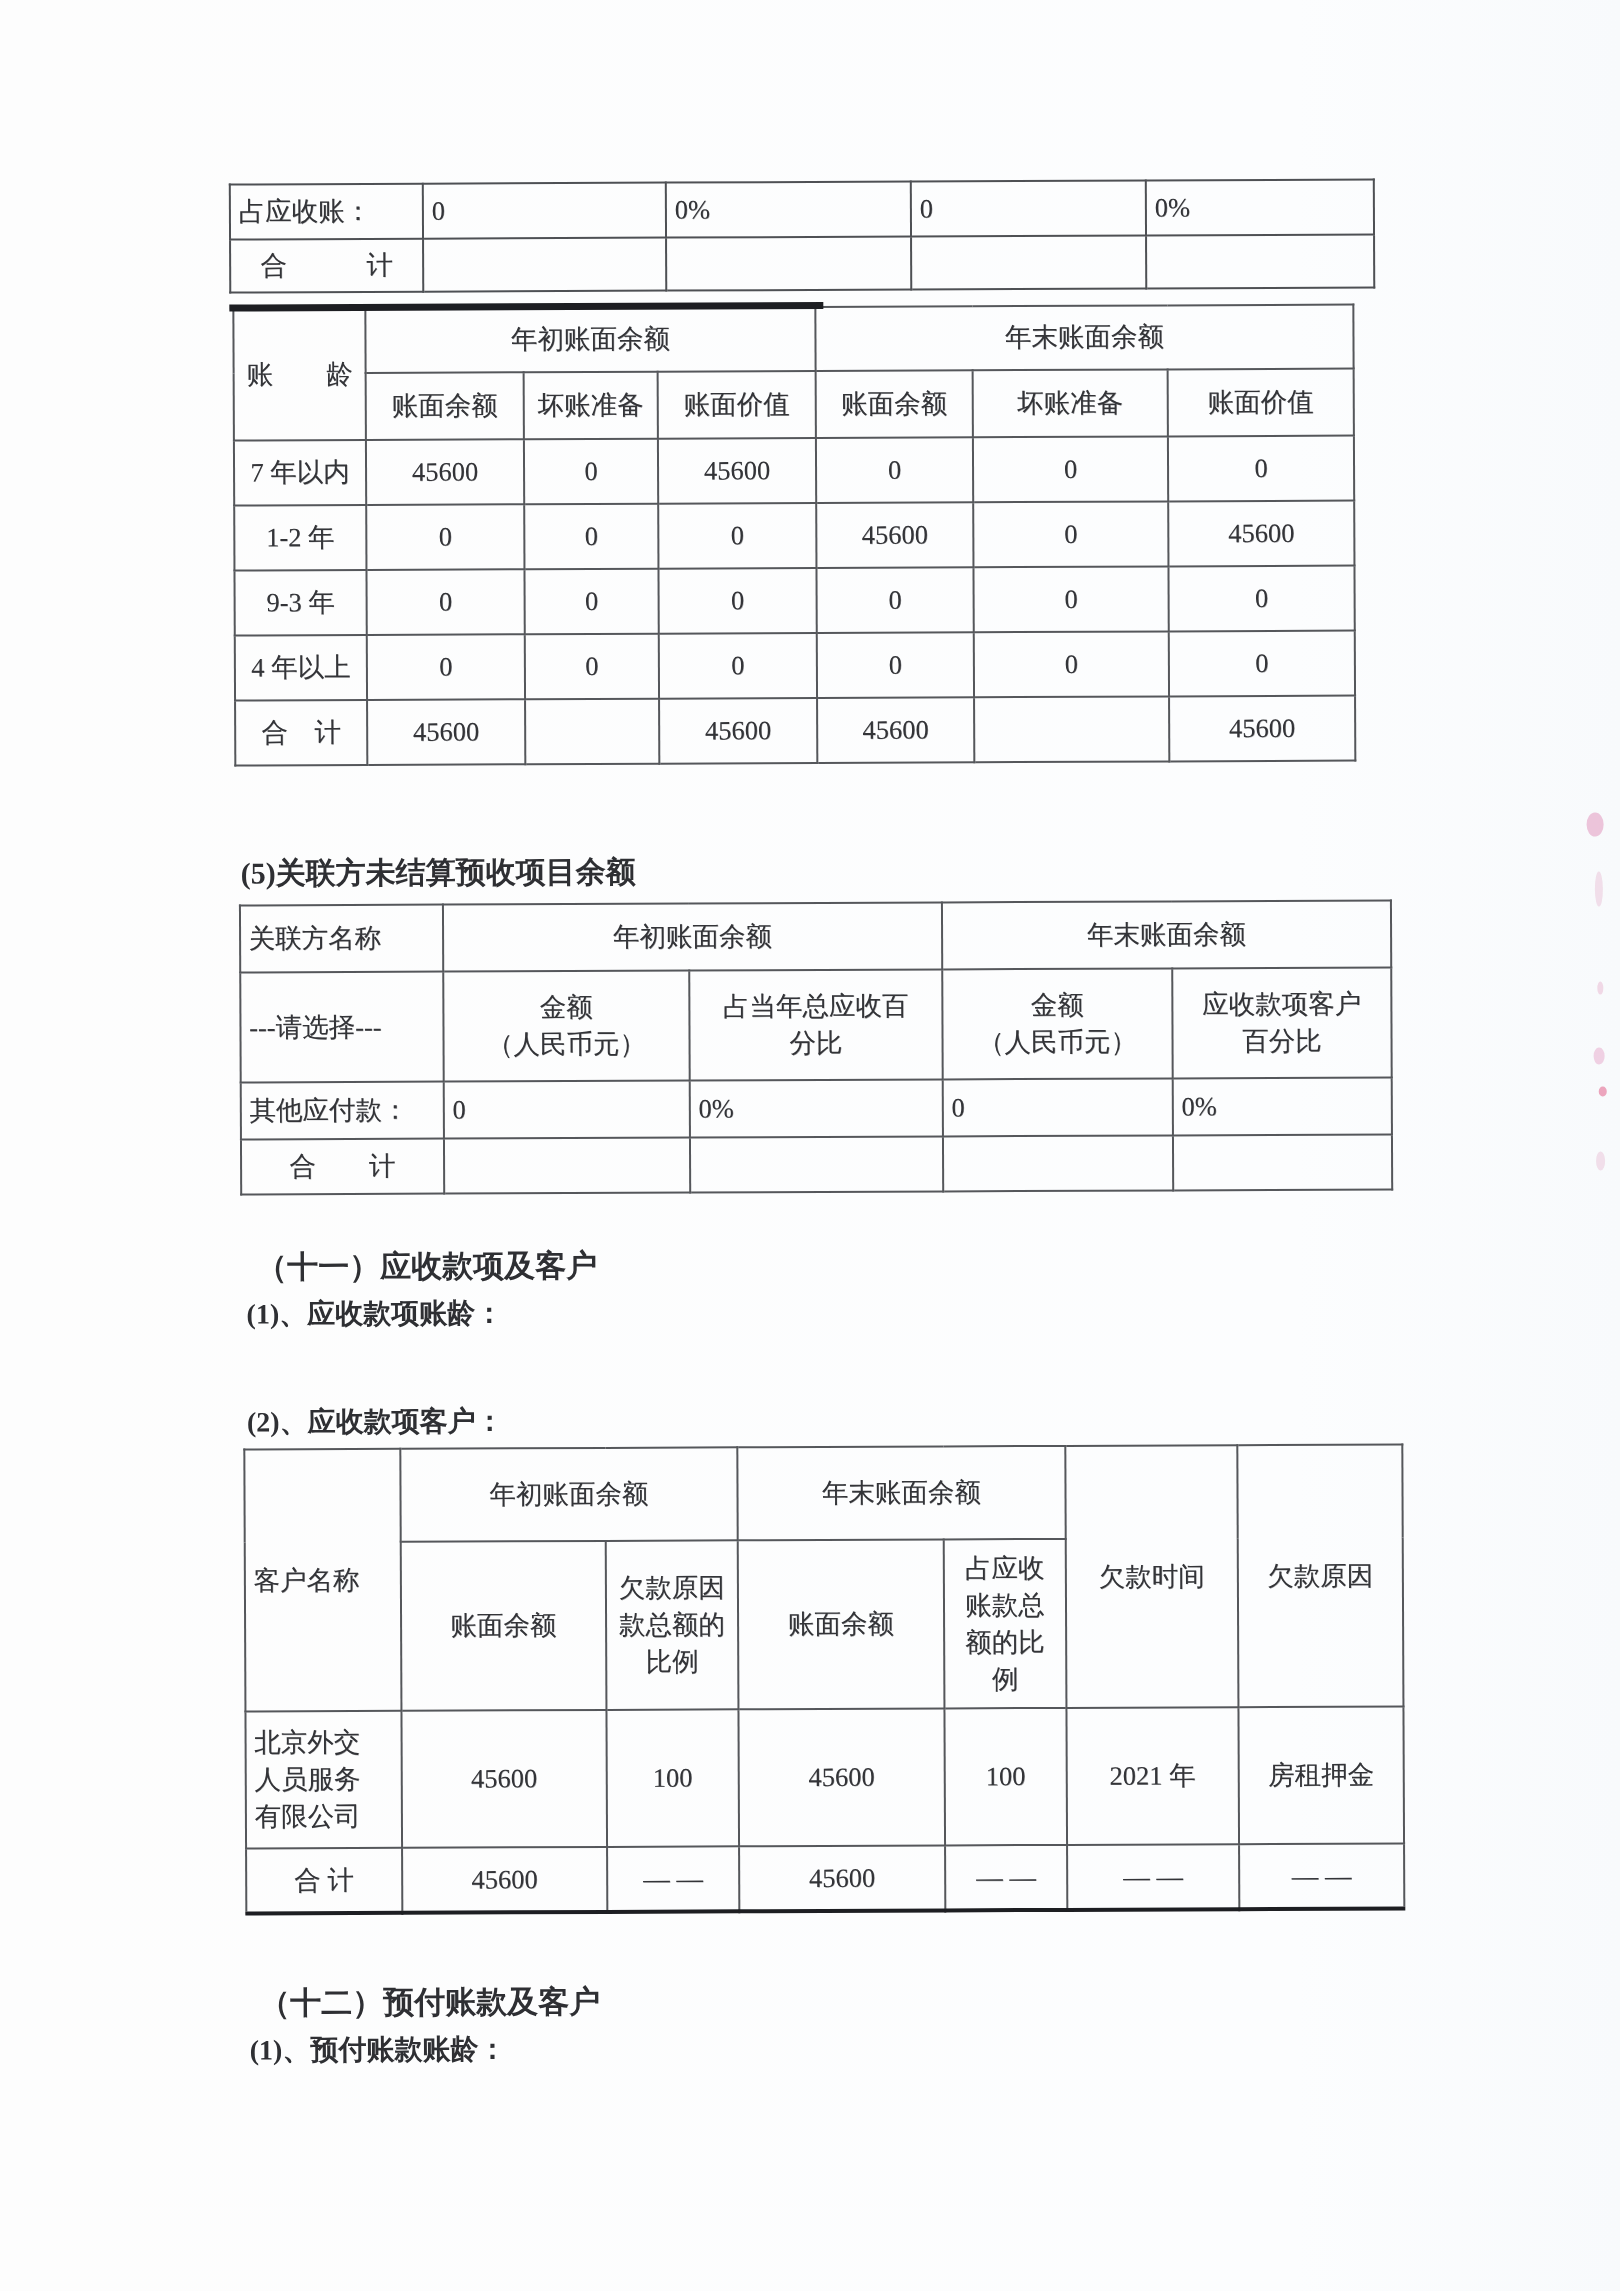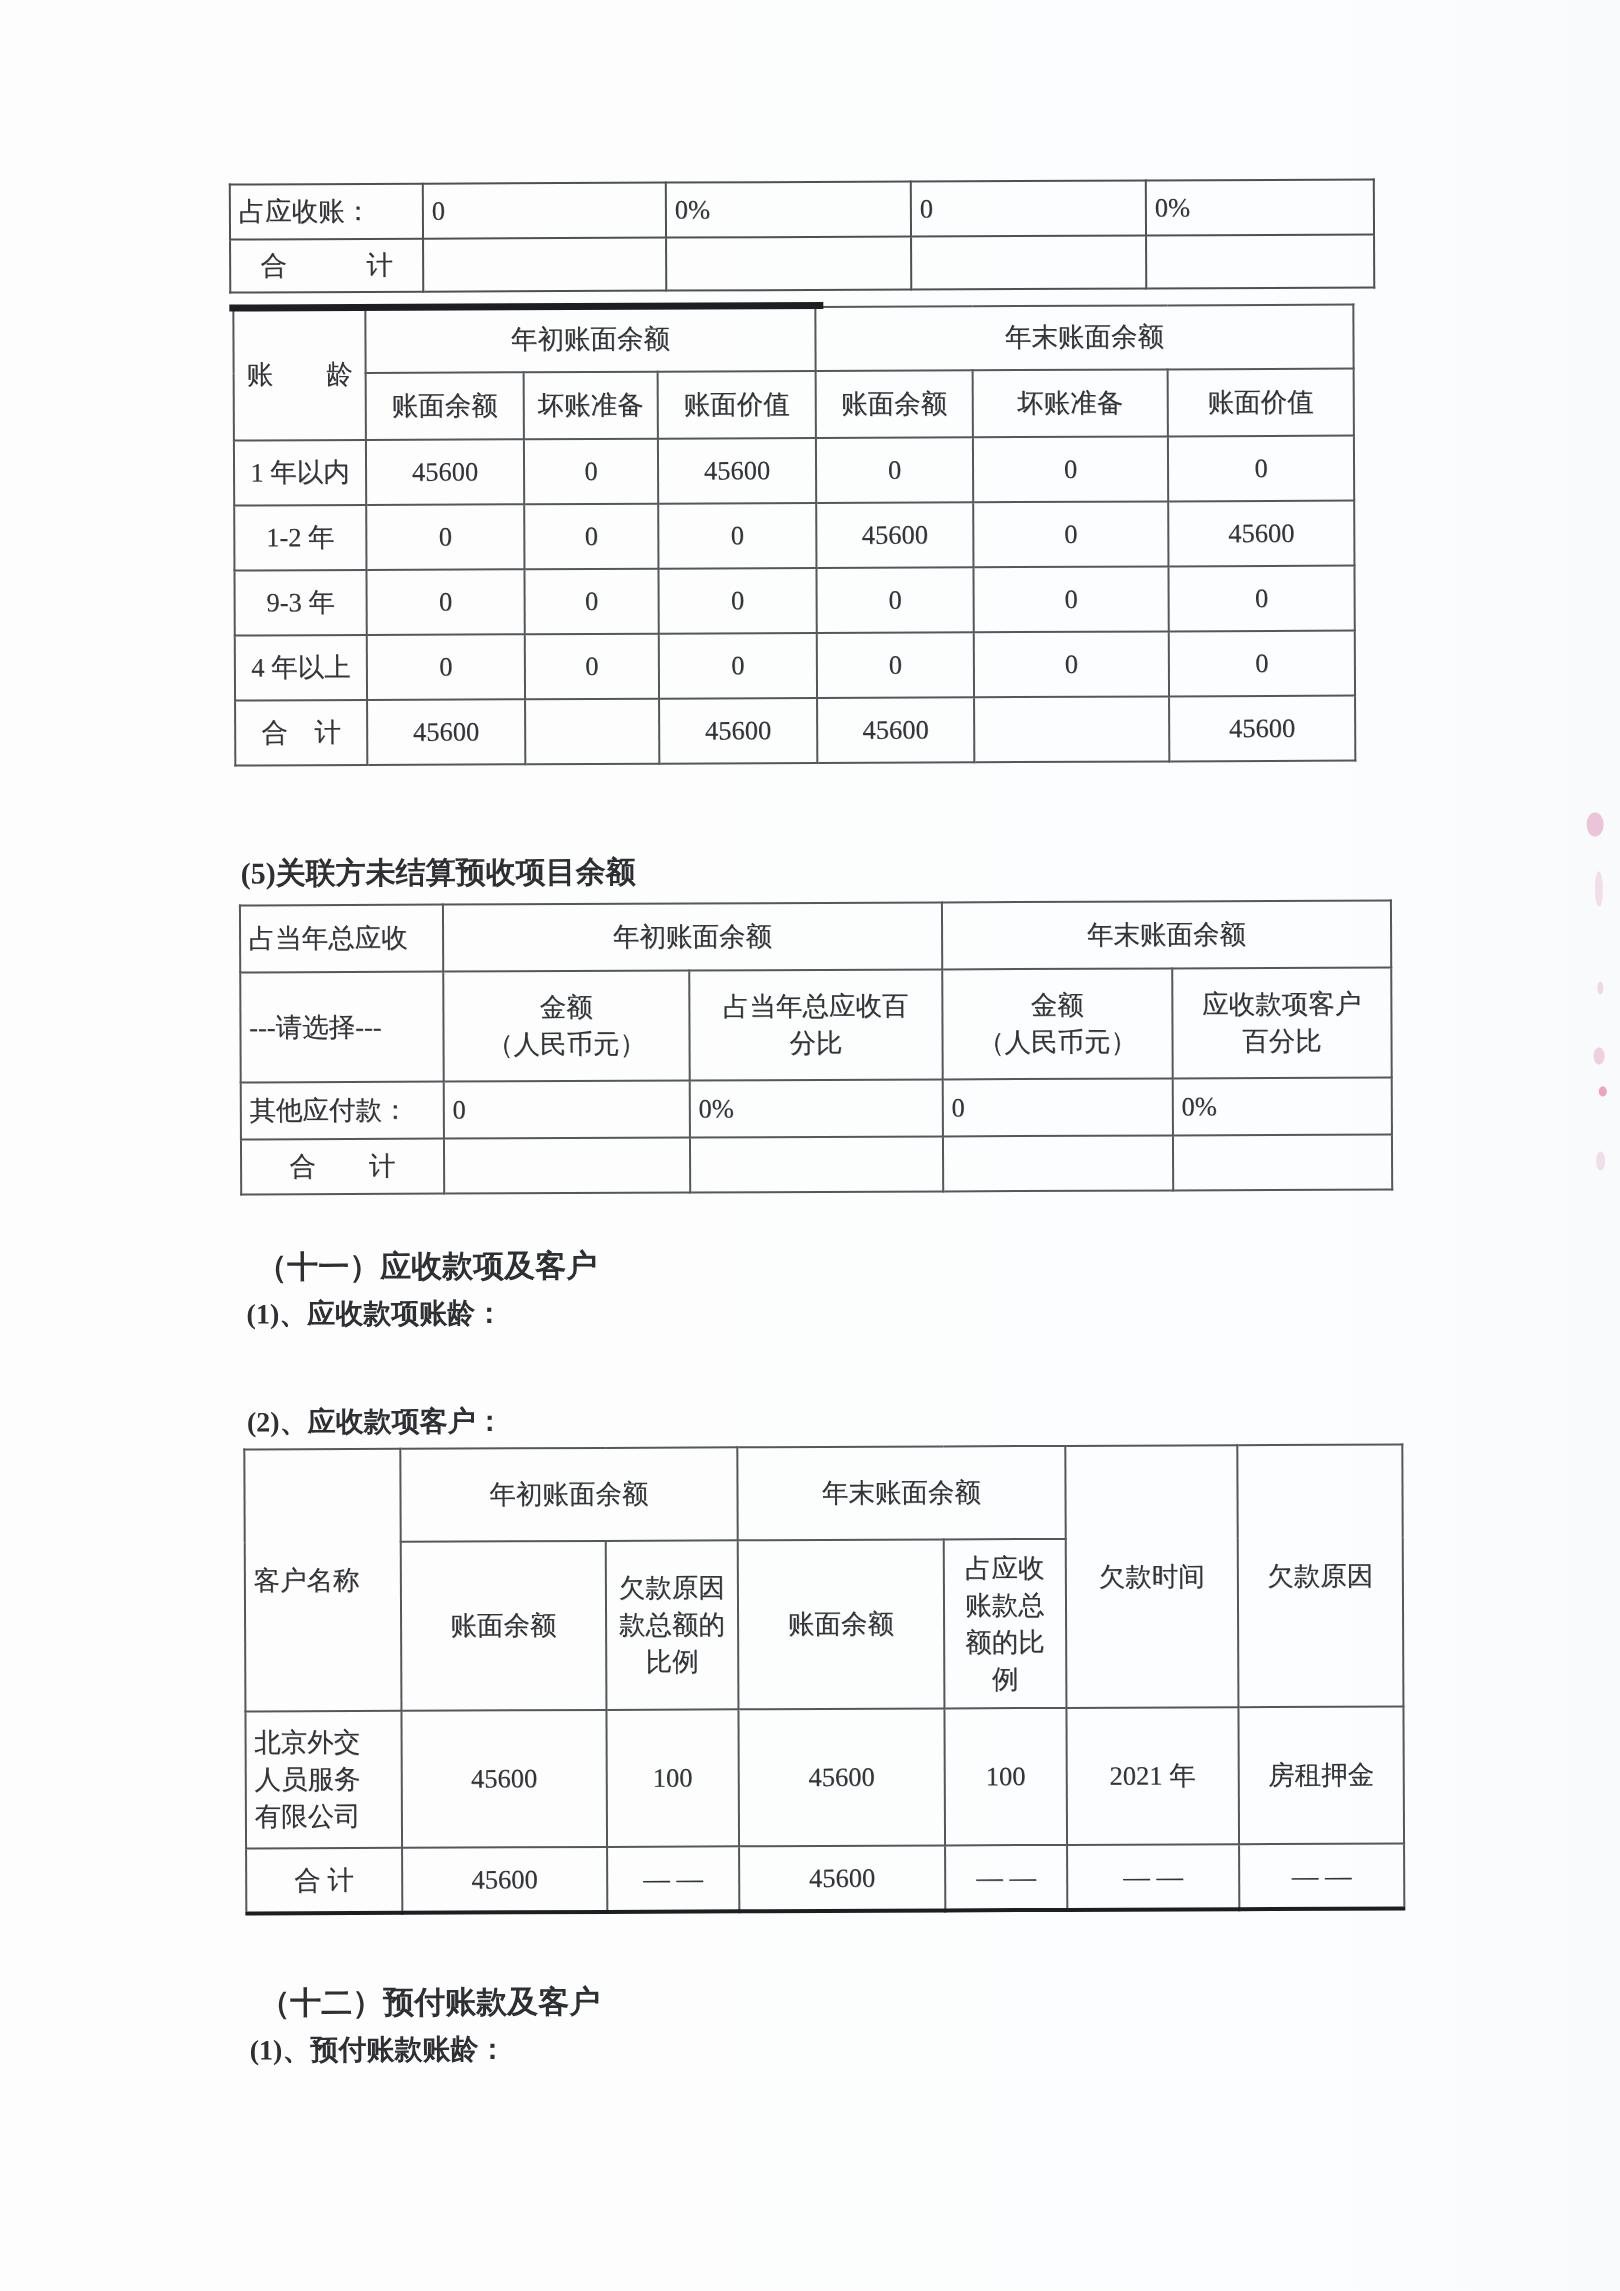--- a/index.html
+++ b/index.html
@@ -128,21 +128,21 @@
         </tr>
         <tr class="hr2">
           <td class="c">账面余额</td>
           <td class="c">坏账准备</td>
           <td class="c">账面价值</td>
           <td class="c">账面余额</td>
           <td class="c">坏账准备</td>
           <td class="c">账面价值</td>
         </tr>
         <tr class="br">
-          <td class="c">1 年以内</td>
+          <td class="c">7 年以内</td>
           <td class="c">45600</td>
           <td class="c">0</td>
           <td class="c">45600</td>
           <td class="c">0</td>
           <td class="c">0</td>
           <td class="c">0</td>
         </tr>
         <tr class="br">
           <td class="c">1-2 年</td>
           <td class="c">0</td>
@@ -188,21 +188,21 @@
     <table id="t-related">
       <colgroup>
         <col style="width:203px">
           <col style="width:246px">
           <col style="width:253px">
           <col style="width:230px">
           <col style="width:219px">
       </colgroup>
       <tbody>
           <tr class="hr1">
-        <td class="l">占当年总应收</td>
+        <td class="l">关联方名称</td>
         <td class="c" colspan="2">年初账面余额</td>
         <td class="c" colspan="2">年末账面余额</td>
       </tr>
       <tr class="hr2">
         <td class="l">---请选择---</td>
         <td class="c">金额
 （人民币元）</td>
         <td class="c">占当年总应收百
 分比</td>
         <td class="c">金额

